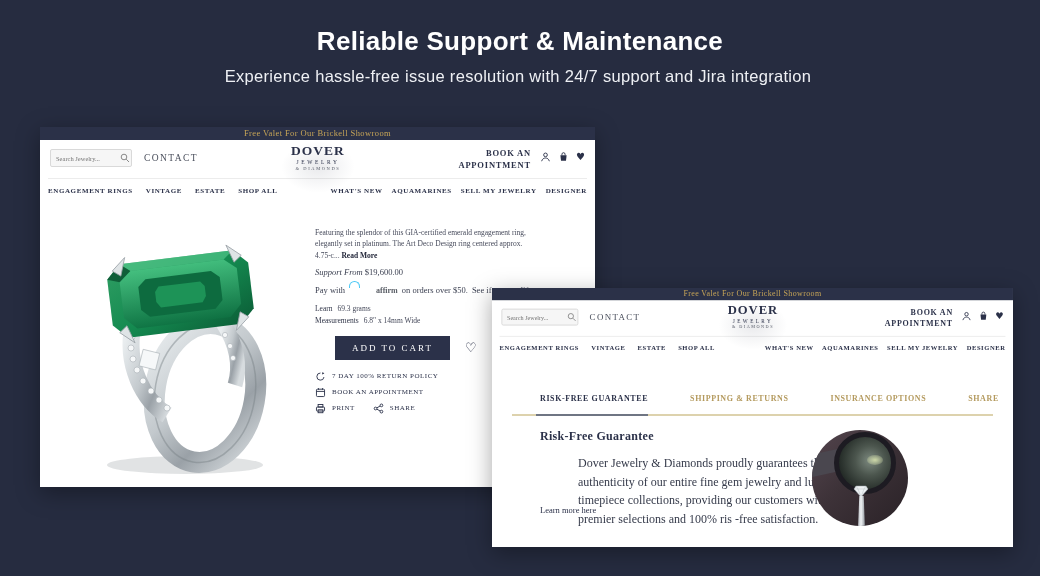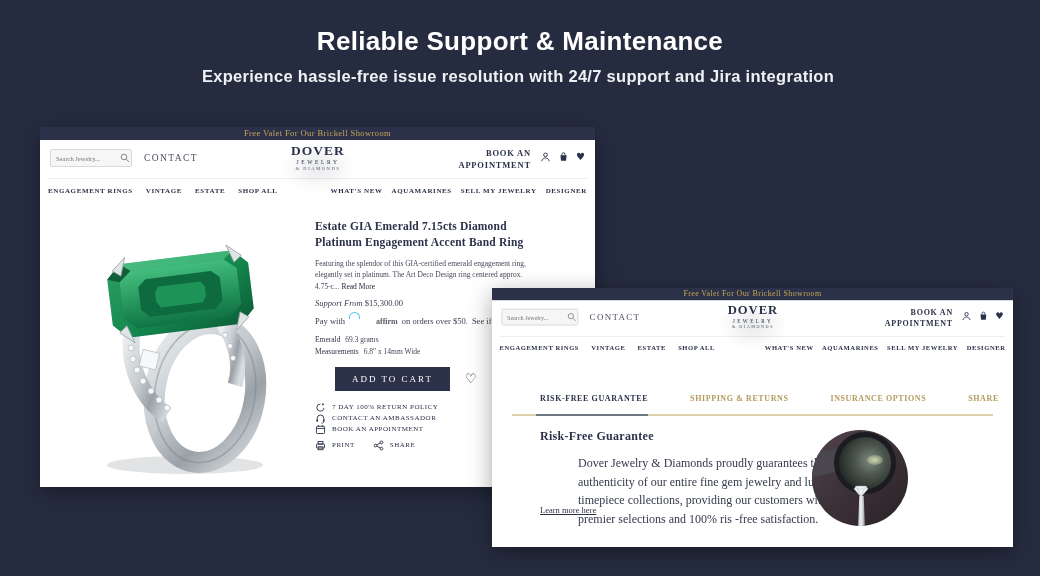--- a/index.html
+++ b/index.html
@@ -9,21 +9,21 @@
     font-family:"Liberation Sans", sans-serif;
     position:relative;
   }
   .slide-title {
     position:absolute; left:0; top:26px; width:1040px;
     text-align:center; color:#ffffff; font-size:26px; font-weight:700;
     letter-spacing:.3px;
   }
   .slide-subtitle {
     position:absolute; left:0; top:67px; width:1036px;
-    text-align:center; color:#eef0f4; font-size:16.5px; font-weight:700;
+    text-align:center; color:#eef0f4; font-size:16.5px; font-weight:400;
     letter-spacing:.3px;
   }
   .shot {
     position:absolute; background:#ffffff;
     box-shadow:0 6px 22px rgba(0,0,0,.35);
     font-family:"Liberation Serif", serif;
   }
   .shot-a { left:40px; top:127px; width:555px; height:360px; z-index:1; }
   .shot-b { left:492px; top:288px; width:521px; height:259px; z-index:2; }
 
@@ -76,21 +76,21 @@
   .nav span {
     font-size:7px; font-weight:700; letter-spacing:.6px; color:#2b3149;
     white-space:nowrap; cursor:pointer;
   }
 
   
   .ring-box { position:absolute; left:15px; top:78px; width:255px; height:278px; }
   .pdetails { position:absolute; left:275px; top:92px; width:255px; }
   .p-title { font-size:11.5px; font-weight:700; color:#2b3149; line-height:1.35; width:232px; letter-spacing:.2px; }
   .p-desc { margin-top:8px; font-size:7.5px; color:#45495a; line-height:1.5; width:222px; }
-  .p-desc .readmore { color:#23273a; font-weight:400; cursor:pointer; }
+  .p-desc .readmore { color:#23273a; font-weight:700; cursor:pointer; }
   .p-price { margin-top:10px; font-size:16px; font-weight:700; color:#2b3149; letter-spacing:.8px; }
   .p-reduce { margin-top:6px; font-size:8.5px; color:#3c4152; }
   .p-reduce .lbl { font-style:italic; }
   .p-affirm { margin-top:7px; font-size:8.5px; color:#3c4152; display:flex; align-items:baseline; gap:4px; }
   .affirm-mark { position:relative; font-weight:700; color:#5c6068; font-size:8px; padding-top:2px;padding-left:27px; }
   .affirm-mark::before {
     content:""; position:absolute; left:0px; top:-3px; width:9px; height:6px;
     border:1.4px solid #49c8f5; border-bottom:none; border-radius:9px 9px 0 0;
   }
   .p-affirm .qualify { cursor:pointer; }
@@ -98,36 +98,36 @@
   .p-spec + .p-spec { margin-top:3px; }
   .p-spec .sv { font-weight:400; color:#45495a; margin-left:3px; }
   .cartrow { margin-top:11px; display:flex; align-items:center; gap:15px;padding-left:20px; }
   .addcart {
     width:115px; height:24px; background:#2b3149; color:#ffffff;
     font-size:9px; letter-spacing:2px; border:none; cursor:pointer;
     font-family:"Liberation Serif", serif; text-align:center; line-height:24px;
   }
   .wish { font-family:"DejaVu Sans", sans-serif; font-size:13px; color:#2b3149; cursor:pointer; line-height:1; }
   .plinks { margin-top:11px; }
-  .plink { display:flex; align-items:center; gap:6px; cursor:pointer; height:11px; }
+  .plink { display:flex; align-items:center; gap:6px; margin-top:5px; cursor:pointer; height:11px; }
   .plink svg { width:11px; height:11px; flex:0 0 auto; }
   .plink .pl-label { font-size:7px; letter-spacing:.5px; color:#2b3149; }
   .plink-pair { display:flex; gap:18px; margin-top:5px; }
   .plink-pair .plink { margin-top:0;text-align:center; }
 
   
   .hdr-scale { position:absolute; left:0; top:0; width:555px; transform:scale(0.9387); transform-origin:0 0; }
   .tabs { position:absolute; left:48px; top:106px; display:flex; gap:42px; }
   .tab { font-size:8px; font-weight:700; letter-spacing:.6px; color:#b49a5e; cursor:pointer; white-space:nowrap; }
   .tab.active { color:#2b3149; }
   .tab-rule { position:absolute; left:20px; right:20px; top:126px; height:2px; background:#ddd2ad; }
   .tab-rule-active { position:absolute; left:44px; top:126px; width:112px; height:2px; background:#6f7583; z-index:1; }
   .g-head { position:absolute; left:48px; top:141px; font-size:12px; font-weight:700; color:#2b3149; letter-spacing:.3px; }
   .g-body { position:absolute; left:48px; top:166px; width:262px; font-size:12px; line-height:1.55; color:#353a4a;margin-left:38px; }
-  .g-link { position:absolute; left:48px; top:217px; font-size:8.5px; color:#2b3149; text-decoration:underline; cursor:pointer; }
+  .g-link { position:absolute; left:48px; top:217px; font-size:8.5px; color:#2b3149; cursor:pointer; }
   .loupe {
     position:absolute; left:320px; top:142px; width:96px; height:96px; border-radius:50%;
     overflow:hidden; background:linear-gradient(135deg,#54454e 0%,#3d3238 45%,#2a2227 100%);
   }
   .loupe .lens {
     position:absolute; left:22px; top:2px; width:62px; height:62px; border-radius:50%;
     background:radial-gradient(circle at 60% 45%, #7d8a80 0%, #4c564e 35%, #232a26 75%);
     border:5px solid #1d1b22;
   }
   .loupe .lens .glint {
@@ -259,63 +259,53 @@
           <path d="M60 58 l14 -12 -6 18z"></path>
             <path d="M190 58 l-14 -12 6 18z"></path>
           <path d="M60 120 l14 12 -6 -18z"></path>
             <path d="M190 120 l-14 12 6 -18z"></path>
         </g>
       </g>
     </svg>
   </div>
 
   <div class="pdetails">
-    <div class="p-title">Estate GIA Emerald 7.15cts Diamond Platinum Engagement Accent Band Ring</div>
     <div class="p-desc">
       <span>Featuring the splendor of this GIA-certified emerald engagement ring, elegantly set in platinum. The Art Deco Design ring centered approx. 4.75-c...</span>
       <span class="readmore">Read More</span>
     </div>
     <div class="p-reduce">
       <span class="lbl">Support From</span>
-      <span>$15,300.00</span>
+      <span>$19,600.00</span>
     </div>
     <div class="p-affirm">
       <span>Pay with</span>
       <span class="affirm-mark">affirm</span>
       <span>on orders over $50.</span>
       <span class="qualify">See if you qualify</span>
     </div>
     <div class="p-spec">
-      <span>Emerald</span>
+      <span>Learn</span>
       <span class="sv">69.3 grams</span>
     </div>
     <div class="p-spec">
       <span>Measurements</span>
       <span class="sv">6.8" x 14mm Wide</span>
     </div>
     <div class="cartrow">
       <button class="addcart">ADD TO CART</button>
       <span class="wish">♡</span>
     </div>
     <div class="plinks">
       <div class="plink">
         <svg viewBox="0 0 12 12">
             <path d="M9.8 6.6A3.9 3.9 0 115.9 2.2" class="icon-stroke"></path>
             <path d="M8.2 1.2l2 1.6-2.6 1z" fill="#2b3149"></path>
           </svg>
         <span class="pl-label">7 DAY 100% RETURN POLICY</span>
-      </div>
-      <div class="plink">
-        <svg viewBox="0 0 12 12">
-            <path d="M2.4 8V5.8a3.6 3.6 0 017.2 0V8" class="icon-stroke"></path>
-            <rect x="1.6" y="6.8" width="1.7" height="2.8" rx=".7" fill="#2b3149"></rect>
-            <rect x="8.7" y="6.8" width="1.7" height="2.8" rx=".7" fill="#2b3149"></rect>
-            <path d="M9.5 9.6c0 1-1 1.4-2.4 1.4" class="icon-stroke"></path>
-          </svg>
-        <span class="pl-label">CONTACT AN AMBASSADOR</span>
       </div>
       <div class="plink">
         <svg viewBox="0 0 12 12">
             <rect x="1.6" y="2.4" width="8.8" height="8" rx="1" class="icon-stroke"></rect>
             <line x1="1.6" y1="4.8" x2="10.4" y2="4.8" class="icon-stroke"></line>
             <line x1="3.8" y1="1.2" x2="3.8" y2="3" class="icon-stroke"></line>
             <line x1="8.2" y1="1.2" x2="8.2" y2="3" class="icon-stroke"></line>
           </svg>
         <span class="pl-label">BOOK AN APPOINTMENT</span>
       </div>

